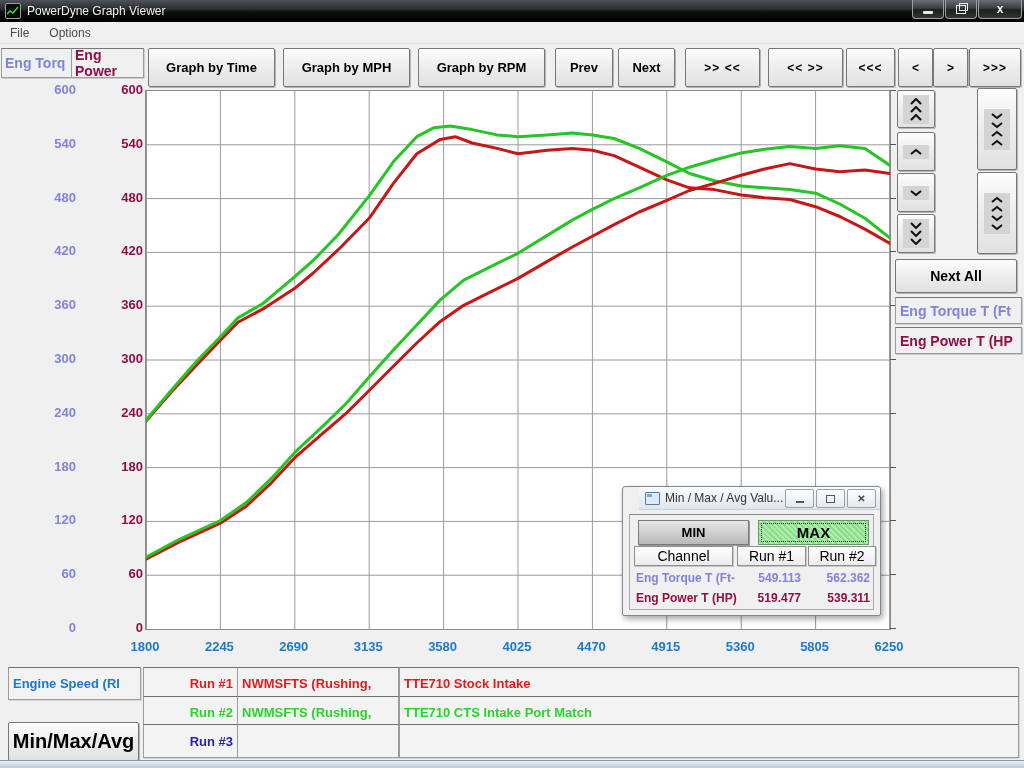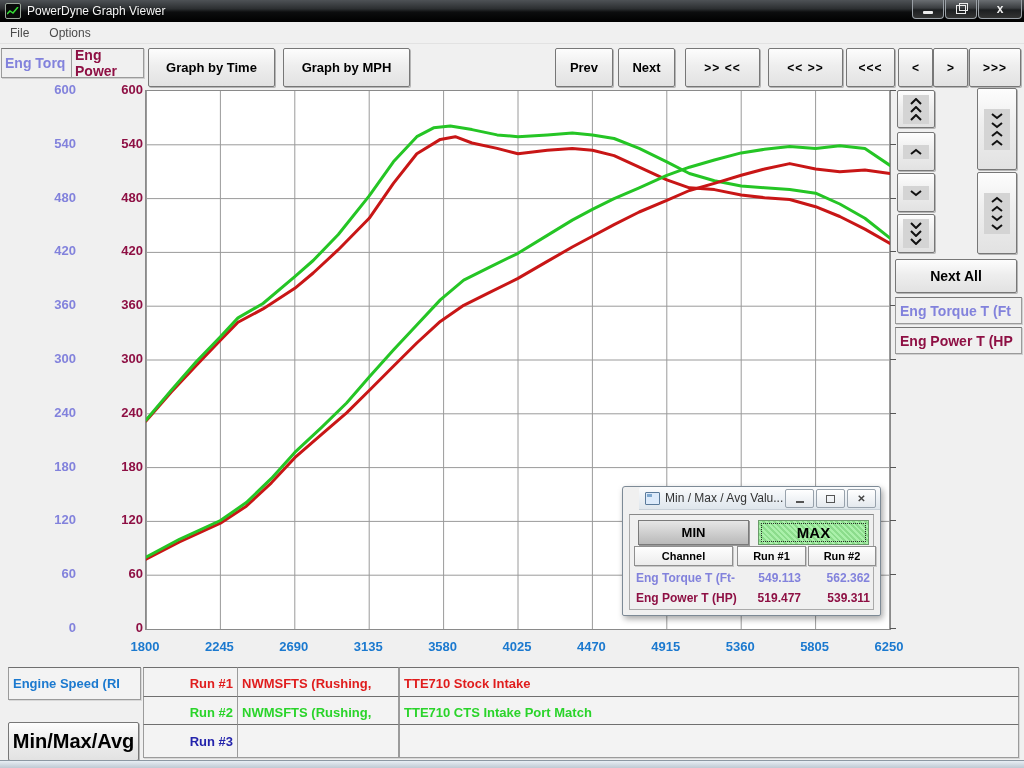--- a/index.html
+++ b/index.html
@@ -63,21 +63,21 @@
   .mmicon{width:13px;height:11px;margin:0 5px 0 6px;border:1px solid #5a7a9a;background:#dceafa;
     position:relative;border-radius:1px;}
   .mmicon:before{content:"";position:absolute;left:1px;top:1px;width:5px;height:3px;background:#7fa8cf;}
   .mmbtn{width:27px;height:17px;border:1px solid #98a2ac;background:linear-gradient(180deg,#fff,#e4e9ee);
     border-radius:2px;margin-left:2px;display:flex;align-items:center;justify-content:center;
     font-size:10px;color:#444;}
   .mmbody{position:absolute;left:6px;top:27px;width:243px;height:94px;background:#f0f0f0;
     border:1px solid #aaa;border-top-color:#888;}
   .mmhdr{position:absolute;background:linear-gradient(180deg,#fefefe,#ececec);border:1px solid #8f8f8f;
     box-shadow:1px 1px 0 #c8c8c8;display:flex;align-items:center;justify-content:center;
-    font-size:11px;font-weight:bold;height:18px;}
+    font-size:14px;font-weight:normal;height:18px;}
   .mmcell{position:absolute;font-size:12px;font-weight:bold;}
   .minbtn{position:absolute;left:15px;top:33px;width:109px;height:23px;
     background:linear-gradient(180deg,#e6e6e6,#b9b9b9);border:1px solid #7a7a7a;
     box-shadow:1px 1px 0 #999;display:flex;align-items:center;justify-content:center;
     font-size:13px;font-weight:bold;}
   .maxbtn{position:absolute;left:135px;top:33px;width:109px;height:23px;
     background:repeating-linear-gradient(45deg,#aaf0aa 0 2px,#8cdc8c 2px 4px);
     border:1px solid #6a9a6a;display:flex;align-items:center;justify-content:center;
     font-size:15px;font-weight:bold;outline:1px dotted #2a2a2a;outline-offset:-4px;}
   .frame-bottom{position:absolute;left:0;top:760px;width:1024px;height:8px;
@@ -111,20 +111,21 @@
   <div class="menubar">
     <span class="menuitem">File</span>
     <span class="menuitem">Options</span>
   </div>
 
   <div class="axhdr" style="left:1px;width:66px;color:#8282dc;">Eng Torq</div>
   <div class="axhdr" style="left:71px;width:68px;color:#8e1044;">Eng Power</div>
 
   <div class="btn3d toolbtn" style="left:148px;width:125px;">Graph by Time</div>
   <div class="btn3d toolbtn" style="left:283px;width:125px;">Graph by MPH</div>
+  <div class="btn3d toolbtn" style="left:418px;width:125px;">Graph by RPM</div>
   <div class="btn3d toolbtn" style="left:555px;width:56px;">Prev</div>
   <div class="btn3d toolbtn" style="left:618px;width:55px;">Next</div>
   <div class="btn3d toolbtn" style="left:685px;width:73px;font-size:12px;letter-spacing:1px;">&gt;&gt; &lt;&lt;</div>
   <div class="btn3d toolbtn" style="left:768px;width:73px;font-size:12px;letter-spacing:1px;">&lt;&lt; &gt;&gt;</div>
   <div class="btn3d toolbtn" style="left:846px;width:47px;font-size:12px;letter-spacing:1px;">&lt;&lt;&lt;</div>
   <div class="btn3d toolbtn" style="left:898px;width:33px;font-size:12px;">&lt;</div>
   <div class="btn3d toolbtn" style="left:933px;width:33px;font-size:12px;">&gt;</div>
   <div class="btn3d toolbtn" style="left:969px;width:50px;font-size:12px;letter-spacing:1px;">&gt;&gt;&gt;</div>
 
   <div class="ylabels" id="yticks-torque" style="left:20px;width:56px;color:#8282dc;">

